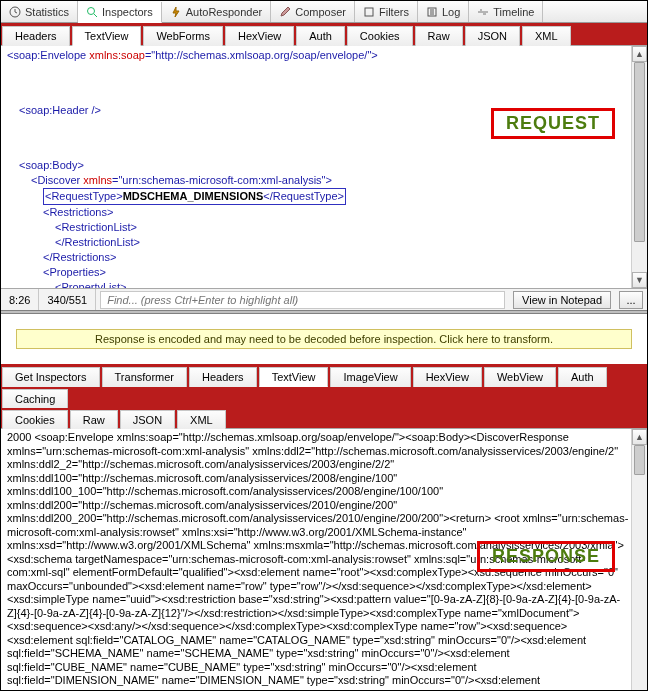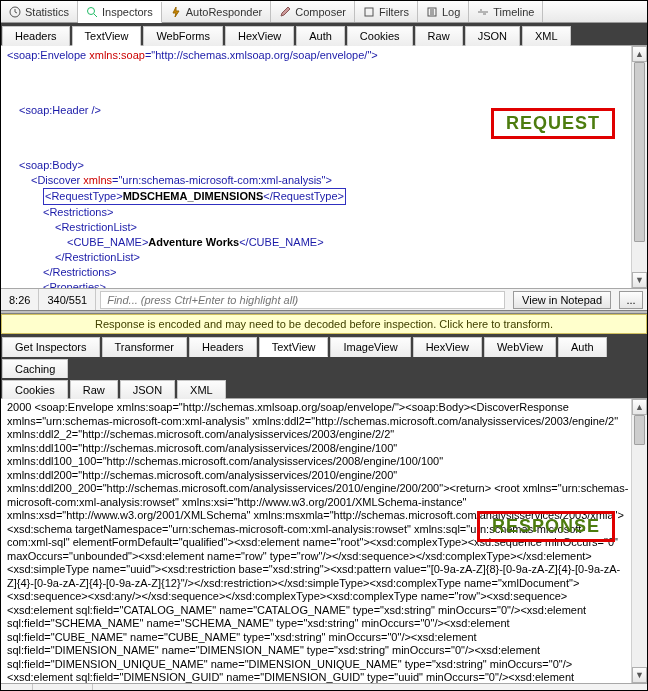--- a/index.html
+++ b/index.html
@@ -33,21 +33,21 @@
     background: #fff;
     border-bottom: 1px solid #fff;
     position: relative;
     top: 1px;
   }
   .ico { width: 12px; height: 12px; display: inline-block; }
   .subtabs {
     display: flex;
     flex-wrap: wrap;
     border-bottom: 1px solid #a8a8a8;
-    background: #404040;
+    background: #b91c1c;
   }
   .subtab {
     padding: 3px 12px;
     border: 1px solid #c8c8c8;
     border-bottom: none;
     margin: 2px 1px 0 1px;
     background: linear-gradient(#fdfdfd, #ededed);
     cursor: default;
     position: relative;
     top: 1px;
@@ -134,21 +134,21 @@
   .splitter {
     height: 4px;
     background: #bfbfbf;
     border-top: 1px solid #808080;
     border-bottom: 1px solid #808080;
   }
   .banner {
     background: #ffffcc;
     border: 1px solid #d0c060;
     text-align: center;
-    margin: 0;
+    margin: 15px;
     padding: 3px 0;
     font-size: 11px;
     color: #404000;
   }
   .raw-body {
     font-family: Verdana, Arial, sans-serif;
     font-size: 11px;
     padding: 2px 6px;
     line-height: 13.5px;
     background: #fff;
@@ -245,21 +245,20 @@
 
 <div class="pane" style="height:242px">
   <div class="xmlview" id="req-xml" style="height:100%; padding-right:28px">
       <div class="l0">&lt;soap:Envelope <span class="attr">xmlns:soap</span>="http://schemas.xmlsoap.org/soap/envelope/"&gt;</div>
       <div class="l1">&lt;soap:Header /&gt;</div>
       <div class="l1">&lt;soap:Body&gt;</div>
       <div class="l2">&lt;Discover <span class="attr">xmlns</span>="urn:schemas-microsoft-com:xml-analysis"&gt;</div>
       <div class="l3"><span class="highlight-box">&lt;RequestType&gt;<span class="text">MDSCHEMA_DIMENSIONS</span>&lt;/RequestType&gt;</span></div>
       <div class="l3">&lt;Restrictions&gt;</div>
       <div class="l4">&lt;RestrictionList&gt;</div>
-      <div class="l5">&lt;CUBE_NAME&gt;<span class="text">Adventure Works</span>&lt;/CUBE_NAME&gt;</div>
       <div class="l4">&lt;/RestrictionList&gt;</div>
       <div class="l3">&lt;/Restrictions&gt;</div>
       <div class="l3">&lt;Properties&gt;</div>
       <div class="l4">&lt;PropertyList&gt;</div>
       <div class="l5">&lt;Catalog&gt;<span class="text">Adventure Works DW 2008R2</span>&lt;/Catalog&gt;</div>
       <div class="l4">&lt;/PropertyList&gt;</div>
       <div class="l3">&lt;/Properties&gt;</div>
       <div class="l2">&lt;/Discover&gt;</div>
     </div>
   <div class="scrollbar-v">

